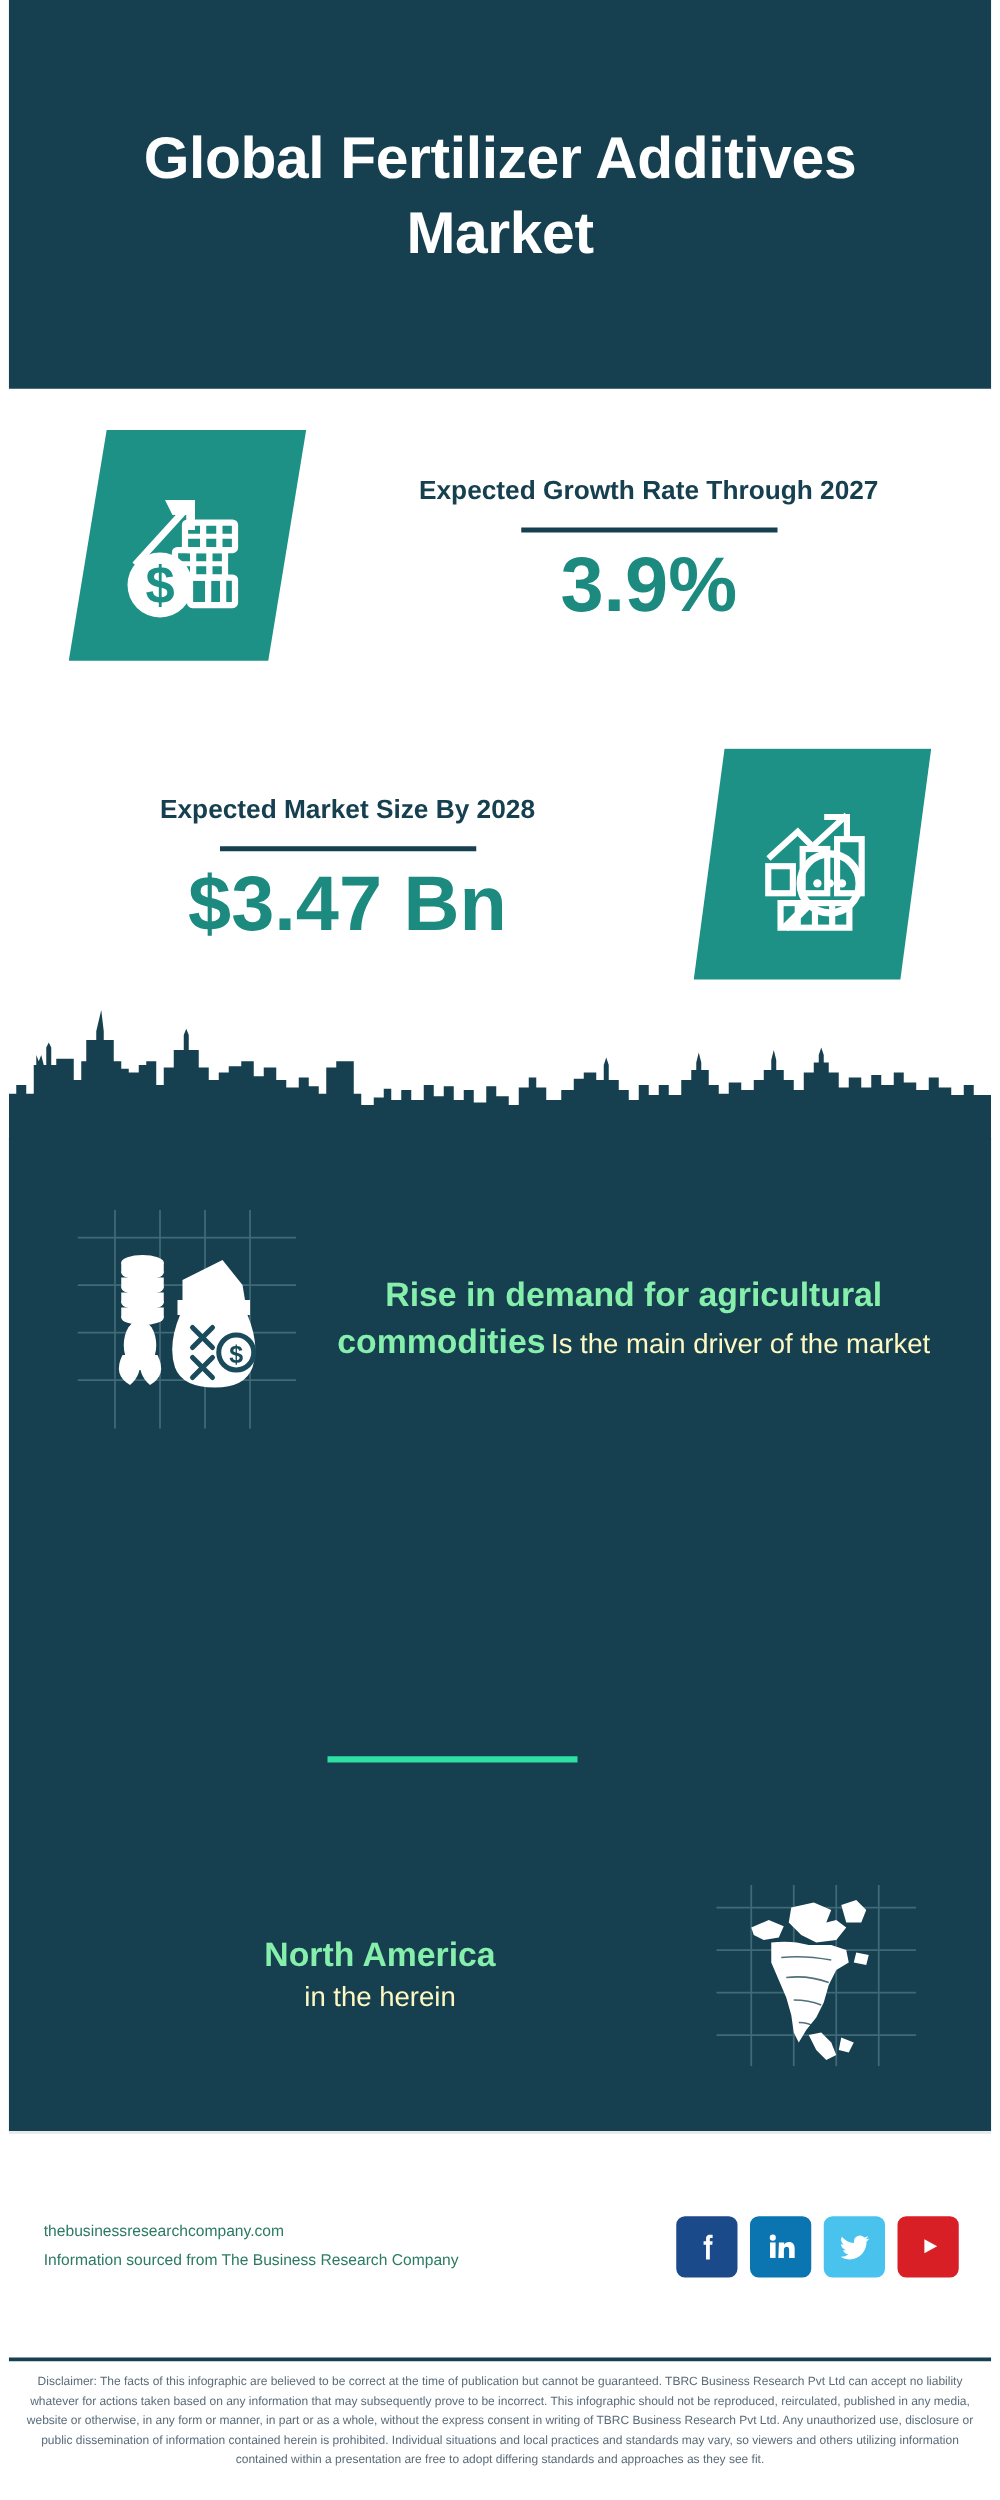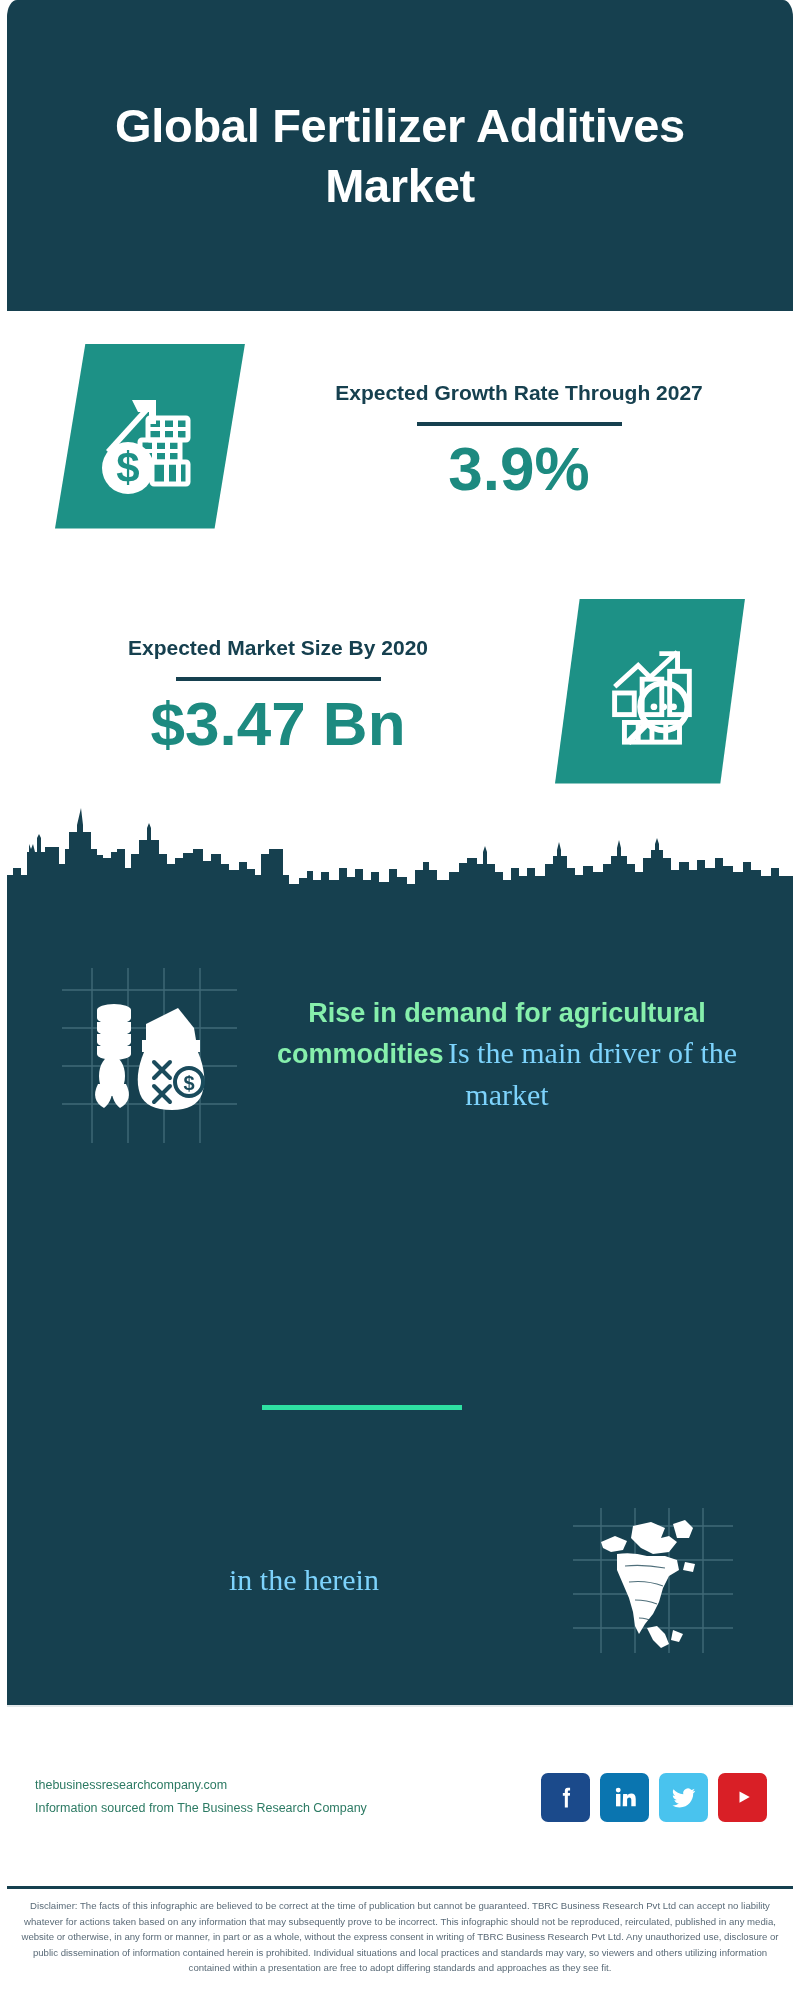--- a/index.html
+++ b/index.html
@@ -13,21 +13,20 @@
   .page {
     position: relative;
     width: 800px;
     height: 2000px;
     margin: 0 auto;
     background: #ffffff;
     overflow: hidden;
     box-sizing: border-box;
     border-left: 7px solid #ffffff;
     border-right: 7px solid #ffffff;
-    border-radius: 17px;
   }
 
   
   .header {
     position: absolute;
     left: 0; top: 0;
     width: 786px;
     height: 311px;
     background: #16404f;
     display: flex;
@@ -153,25 +152,24 @@
     text-align: center;
     padding: 0 22px 0 6px;
   }
   .accent-head {
     color: #86efac;
     font-size: 27px;
     font-weight: bold;
     line-height: 1.38;
   }
   .sub-text {
-    color: #7dd3fc;
-    font-size: 30px;
+    color: #fef9c3;
+    font-size: 22px;
     font-weight: normal;
     line-height: 1.38;
-    font-family: Liberation Serif, serif;
   }
 
   .mid-rule {
     position: absolute;
     left: 255px; top: 495px;
     width: 200px;
     height: 5px;
     background: #2ee0a2;
   }
 
@@ -283,21 +281,21 @@
     </div>
     <div class="stat-text">
       <div class="stat-label">Expected Growth Rate Through 2027</div>
       <div class="stat-rule"></div>
       <div class="stat-value">3.9%</div>
     </div>
   </div>
 
   <div class="stat-size">
     <div class="stat-text">
-      <div class="stat-label">Expected Market Size By 2020</div>
+      <div class="stat-label">Expected Market Size By 2028</div>
       <div class="stat-rule"></div>
       <div class="stat-value">$3.47 Bn</div>
     </div>
     <div class="para-icon para-right">
       <svg viewBox="0 0 120 120" width="118" height="118" aria-hidden="true">
         <g fill="none" stroke="#ffffff" stroke-width="5" stroke-linecap="square">
 
           <polyline points="26,54 48,34 60,46 86,22"></polyline>
           <polyline points="72,22 88,22 88,38"></polyline>
 
@@ -377,20 +375,21 @@
       <div class="driver-text">
         <span class="accent-head">Rise in demand for agricultural commodities</span>
         <span class="sub-text">Is the main driver of the market</span>
       </div>
     </div>
 
     <div class="mid-rule"></div>
 
     <div class="region-row">
       <div class="region-text">
+        <div class="accent-head">North America</div>
         <div class="sub-text">in the herein</div>
       </div>
       <div class="map-wrap">
         <svg class="grid-lines" viewBox="0 0 160 145">
           <g stroke="#7fa9b3" stroke-width="1.4" fill="none">
             <line x1="28" y1="0" x2="28" y2="145"></line>
             <line x1="62" y1="0" x2="62" y2="145"></line>
             <line x1="96" y1="0" x2="96" y2="145"></line>
             <line x1="130" y1="0" x2="130" y2="145"></line>
             <line x1="0" y1="18" x2="160" y2="18"></line>

